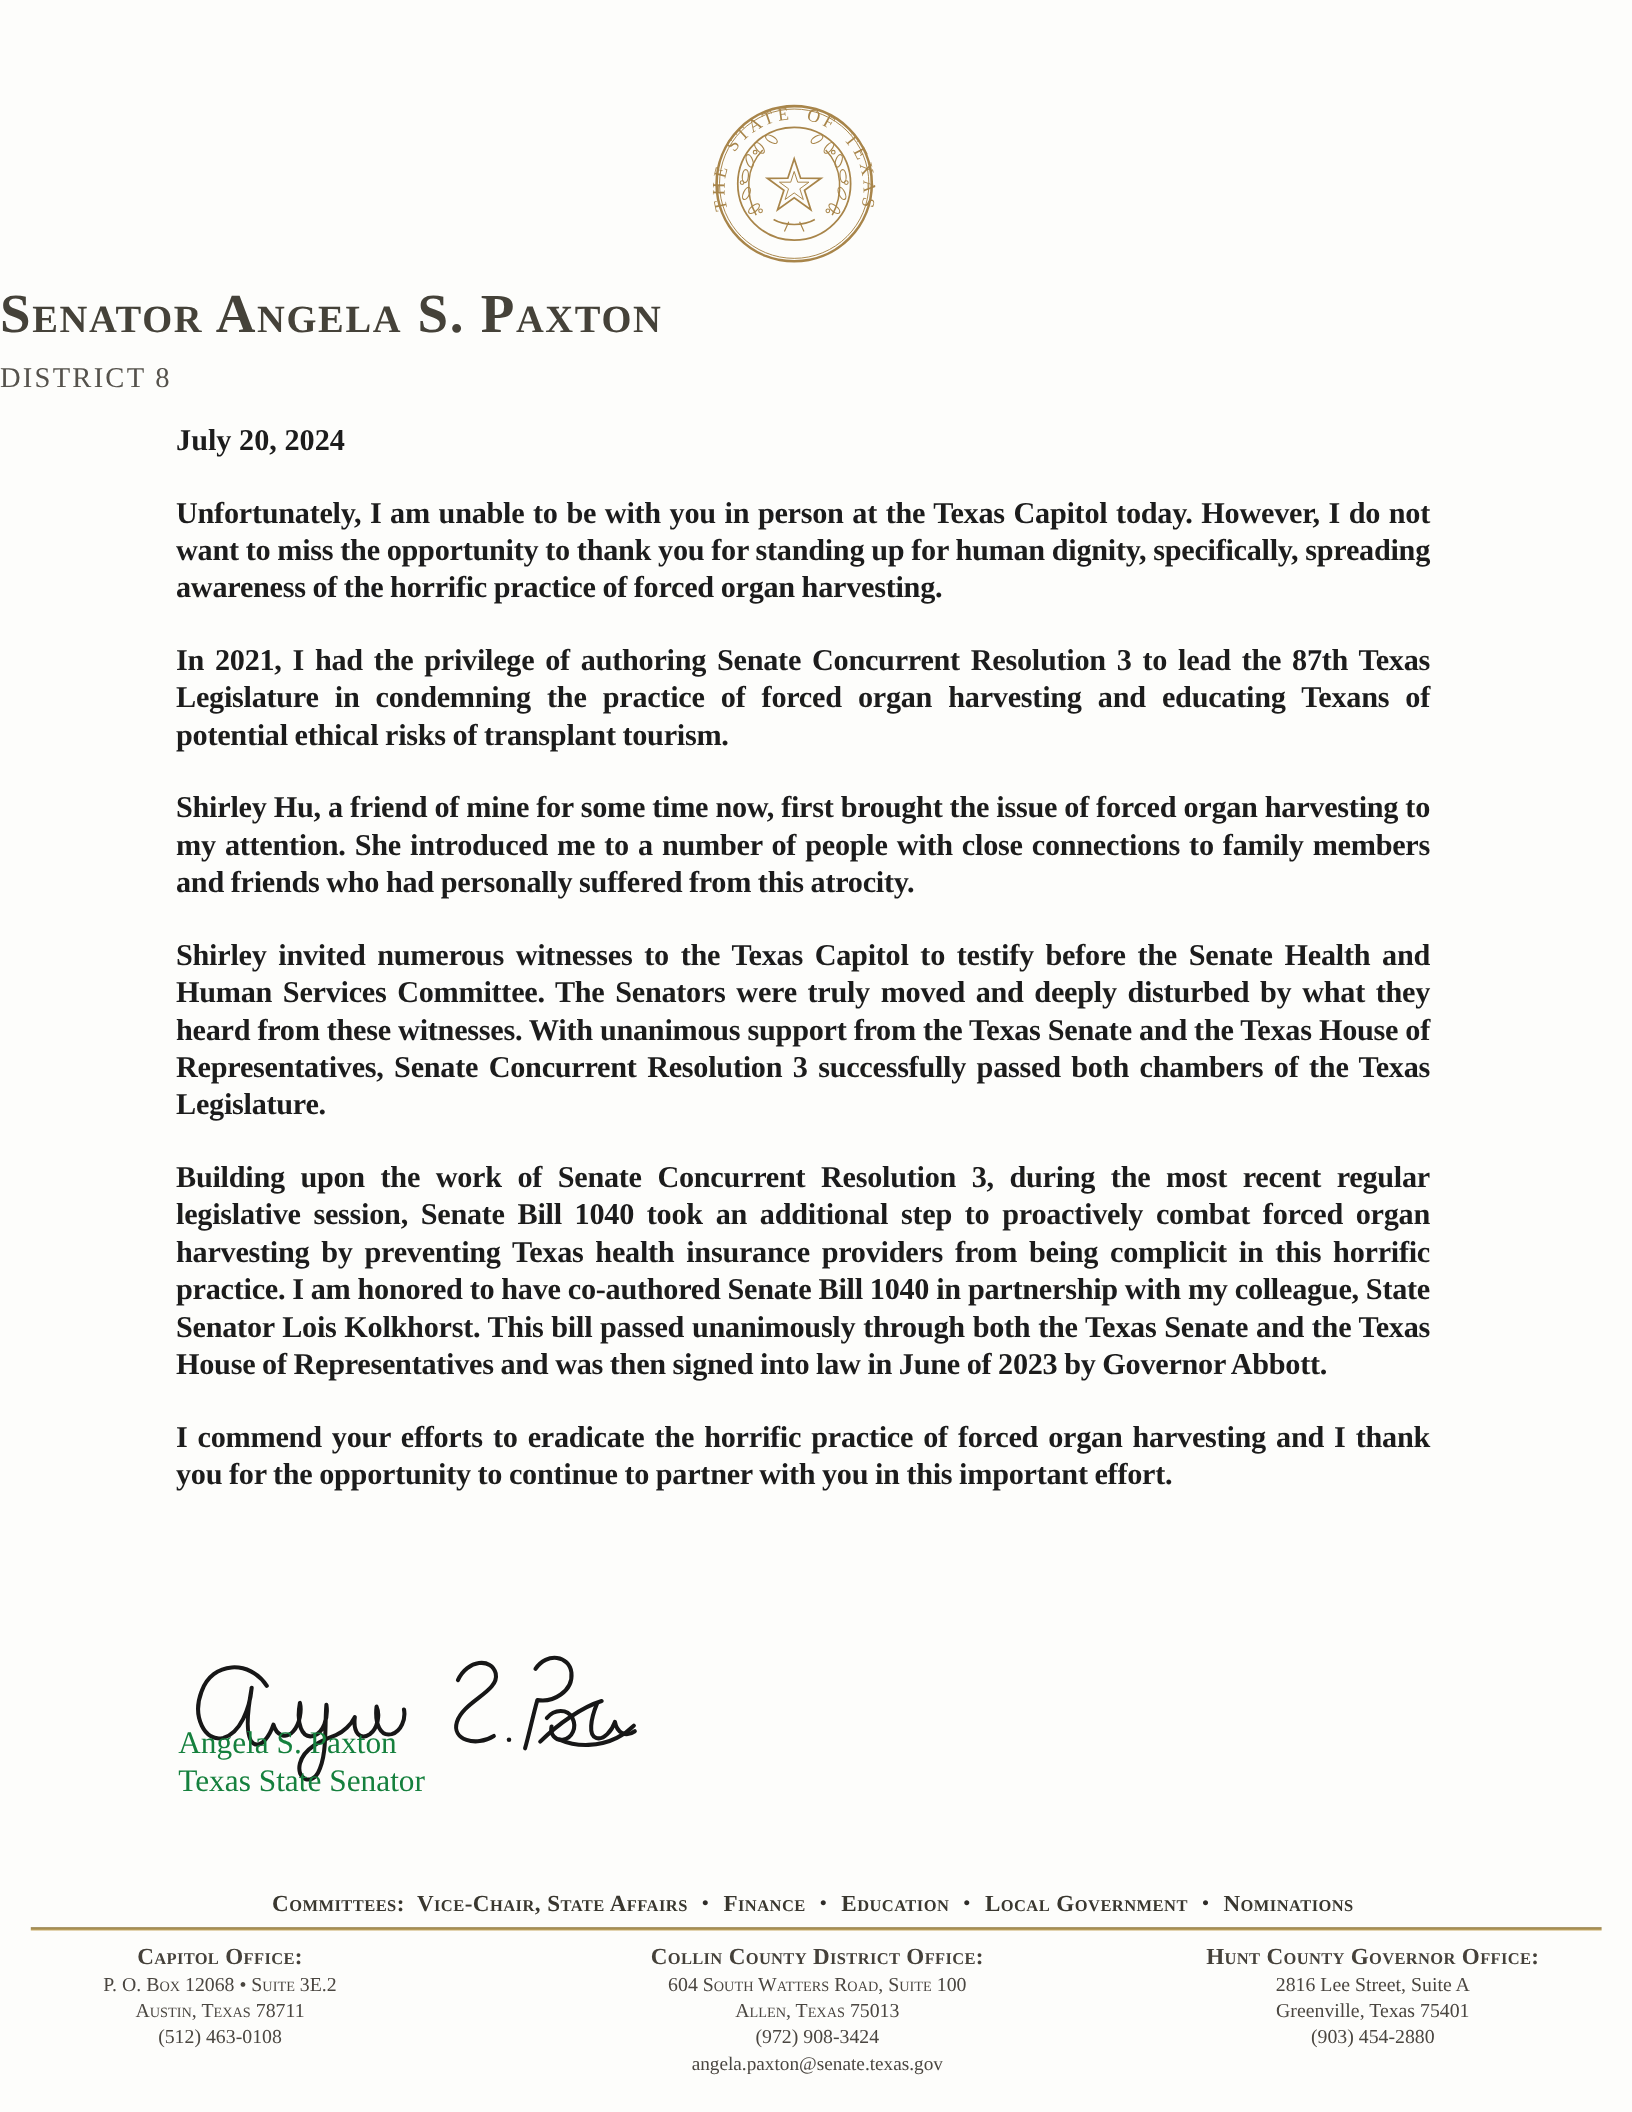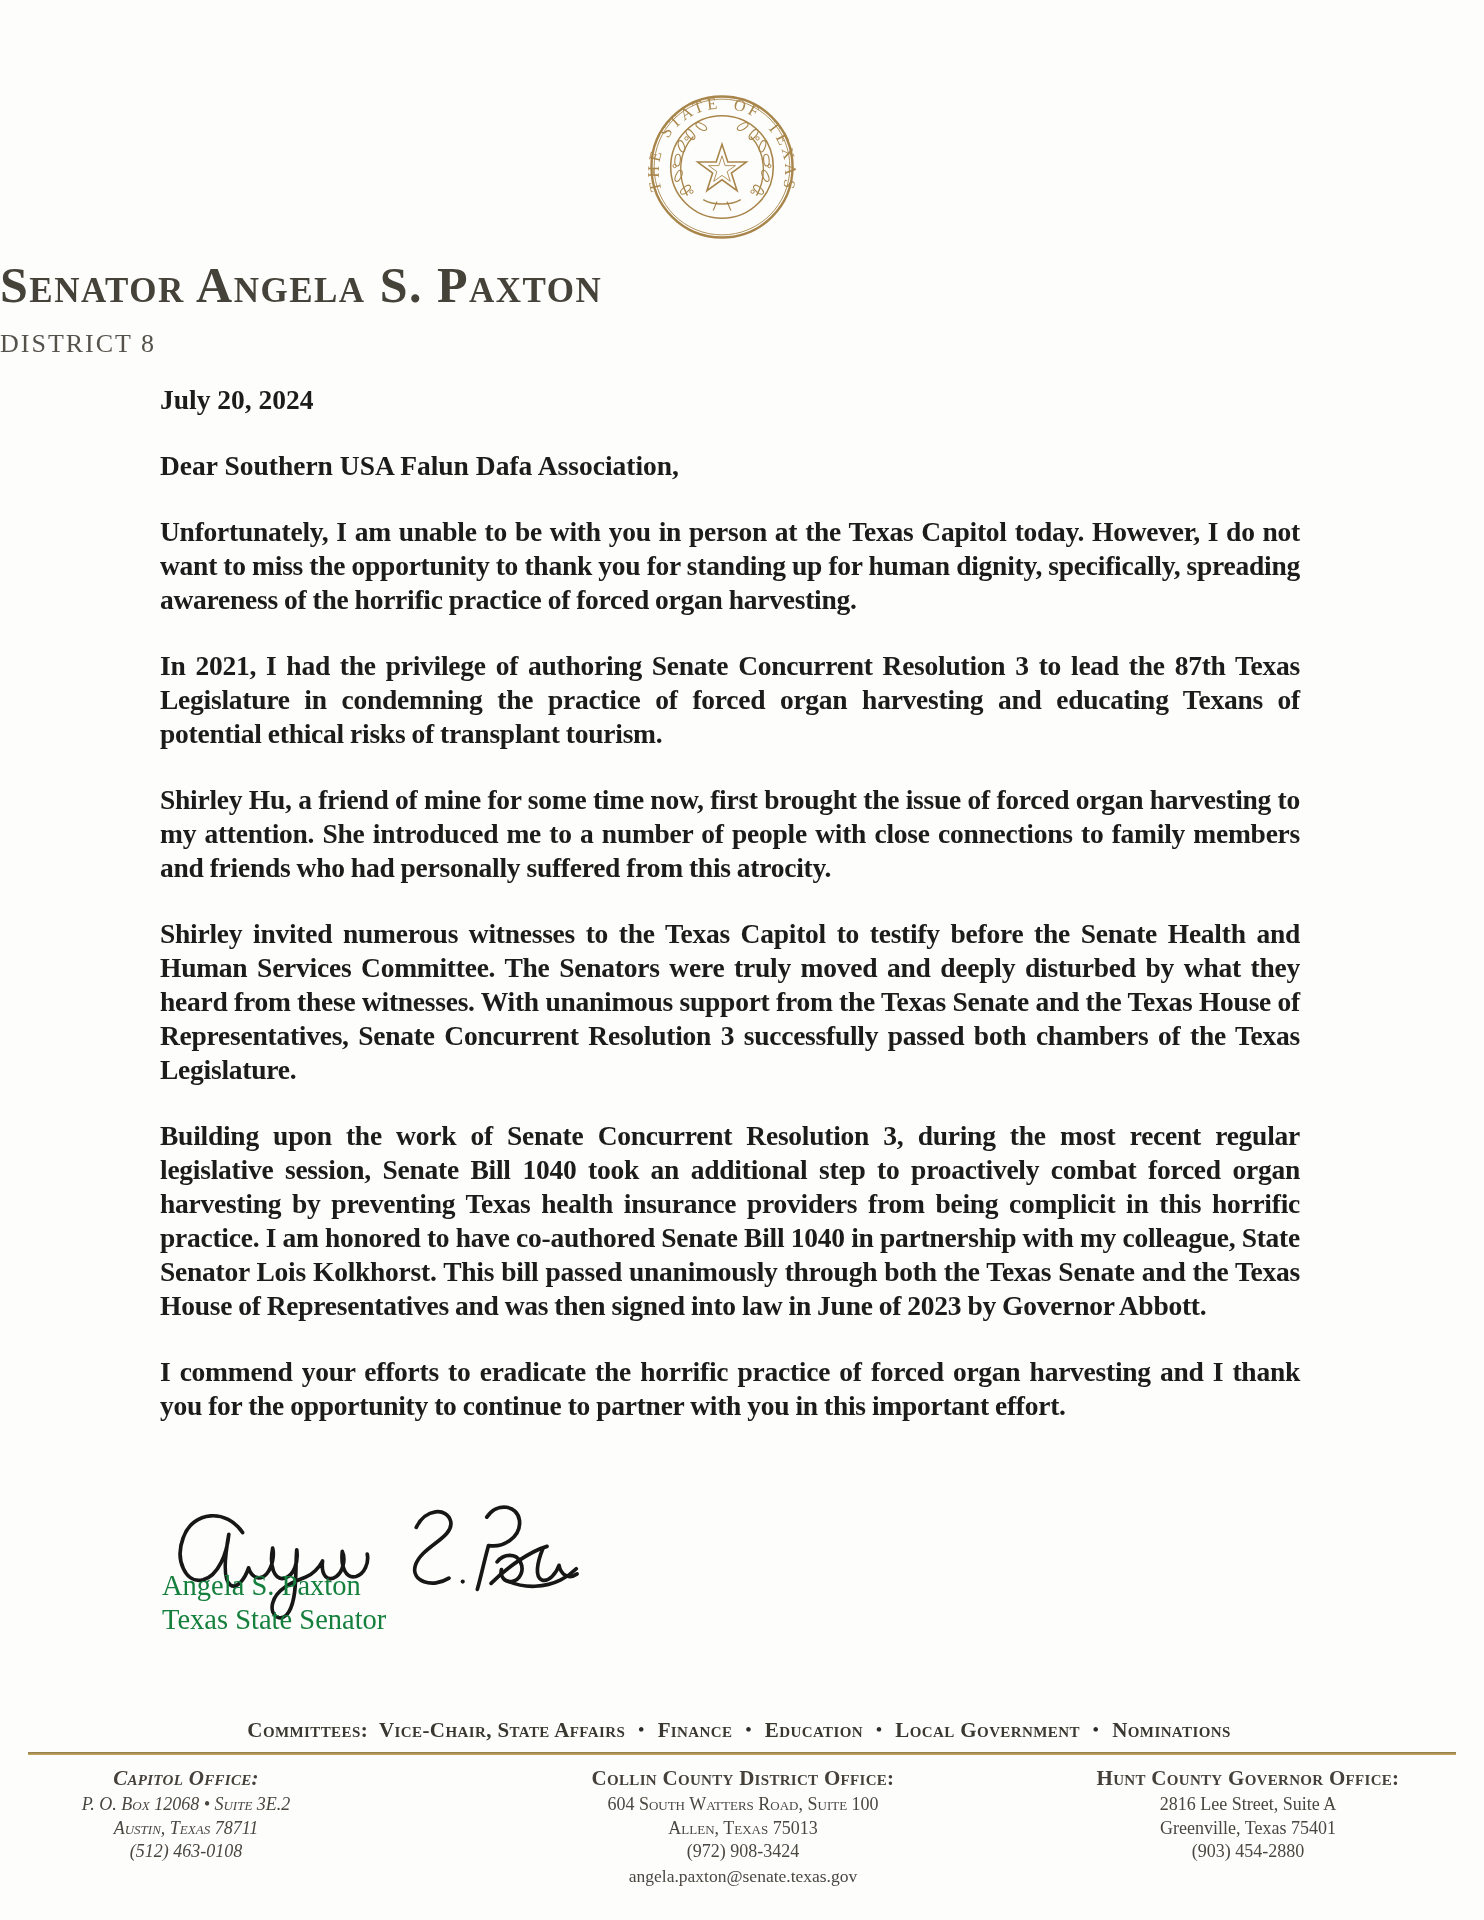--- a/index.html
+++ b/index.html
@@ -61,21 +61,21 @@
 
   
   .gold-rule {
     position:absolute; left:28px; top:1752px; width:1428px; height:3px;
     background:linear-gradient(#8f7a45, #c9ac67);
   }
 
   
   .footer-offices { position:absolute; left:0; top:1766px; width:1484px; height:130px; color:#4a4640; }
   .office { position:absolute; text-align:center; }
-  .office:nth-of-type(1) { left:6px;  width:360px;font-style:italic; }
+  .office:nth-of-type(1) { left:20px;  width:360px; }
   .office:nth-of-type(2) { left:480px; width:526px; }
   .office:nth-of-type(3) { left:1020px; width:456px; }
   .office-title {
     font-variant:small-caps; font-weight:bold;
     font-size:21px; letter-spacing:0.3px;
     margin-bottom:2px; color:#45413a;
   }
   .office-line { font-size:18px; line-height:23.5px; font-variant:small-caps; }
   .office:nth-of-type(3) .office-line { font-variant:normal; }
 
@@ -140,21 +140,20 @@
     </svg>
   </div>
 
   <div class="letterhead">
     <div class="sen-name">Senator Angela S. Paxton</div>
     <div class="district">DISTRICT 8</div>
   </div>
 
   <div class="letter-body">
     <p>July 20, 2024</p>
-    <p>Dear Southern USA Falun Dafa Association,</p>
     <div>
 
         <p class="body-par">Unfortunately, I am unable to be with you in person at the Texas Capitol today. However, I do not want to miss the opportunity to thank you for standing up for human dignity, specifically, spreading awareness of the horrific practice of forced organ harvesting.</p>
 
         <p class="body-par">In 2021, I had the privilege of authoring Senate Concurrent Resolution 3 to lead the 87th Texas Legislature in condemning the practice of forced organ harvesting and educating Texans of potential ethical risks of transplant tourism.</p>
 
         <p class="body-par">Shirley Hu, a friend of mine for some time now, first brought the issue of forced organ harvesting to my attention. She introduced me to a number of people with close connections to family members and friends who had personally suffered from this atrocity.</p>
 
         <p class="body-par">Shirley invited numerous witnesses to the Texas Capitol to testify before the Senate Health and Human Services Committee. The Senators were truly moved and deeply disturbed by what they heard from these witnesses. With unanimous support from the Texas Senate and the Texas House of Representatives, Senate Concurrent Resolution 3 successfully passed both chambers of the Texas Legislature.</p>
 

